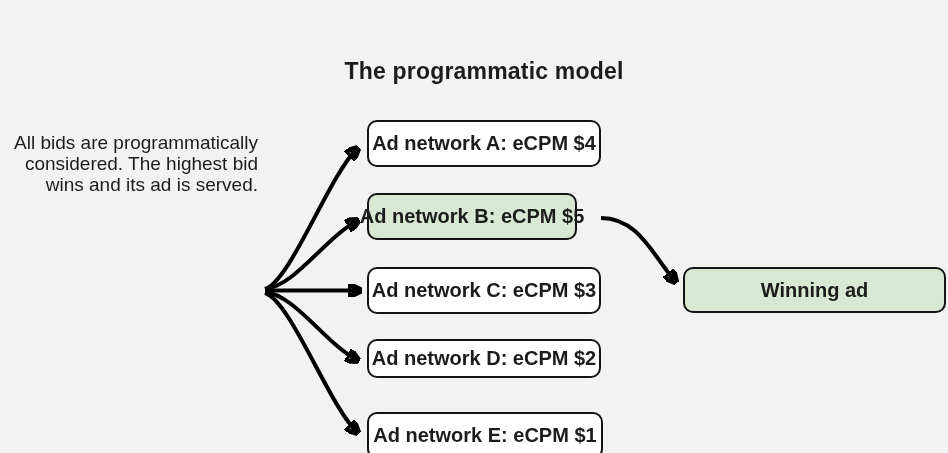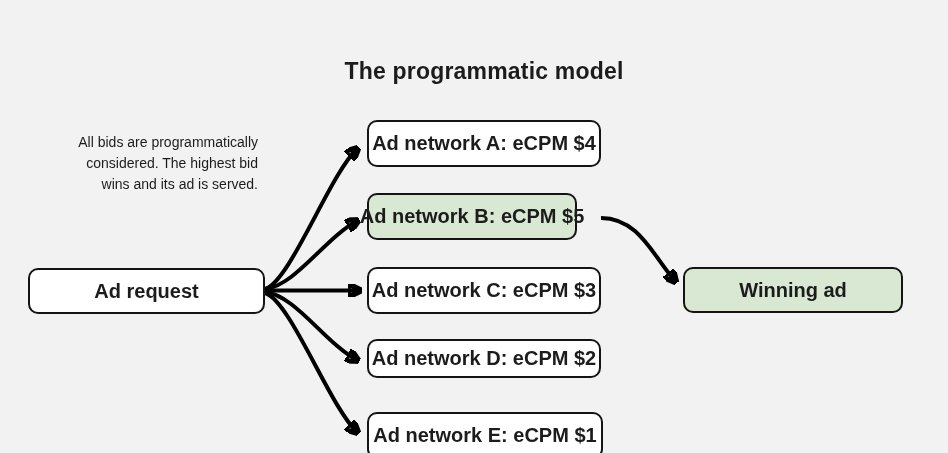--- a/index.html
+++ b/index.html
@@ -30,21 +30,21 @@
     font-weight: bold;
     letter-spacing: 0.2px;
     color: var(--text, #1c1c1c);
   }
   .annotation {
     position: absolute;
     left: 10px;
     top: 90px;
     width: 248px;
     text-align: right;
-    font-size: 14px;
+    font-size: 19px;
     line-height: 21px;
     color: var(--text, #1c1c1c);
   }
   .box {
     position: absolute;
     box-sizing: border-box;
     border: 2px solid var(--border, #141414);
     border-radius: 10px;
     background: var(--box-fill, #ffffff);
     display: flex;
@@ -57,21 +57,21 @@
   }
   .box.highlight {
     background: var(--highlight-fill, #d9e8d2);
   }
   .node-ad-request   { left: 28px;  top: 226px; width: 237px; height: 46px; }
   .node-net-0        { left: 367px; top: 78px;  width: 234px; height: 47px; }
   .node-net-1        { left: 367px; top: 151px; width: 210px; height: 47px; }
   .node-net-2        { left: 367px; top: 225px; width: 234px; height: 47px; }
   .node-net-3        { left: 367px; top: 297px; width: 234px; height: 39px; }
   .node-net-4        { left: 367px; top: 370px; width: 236px; height: 47px; }
-  .node-winning-ad   { left: 683px; top: 225px; width: 220px; height: 46px; }
+  .node-winning-ad   { left: 683px; top: 225px; width: 263px; height: 46px; }
   .edges {
     position: absolute;
     left: 0;
     top: 0;
     pointer-events: none;
   }
   .edges path {
     fill: none;
     stroke: var(--arrow, #000000);
     stroke-width: 4;
@@ -97,23 +97,20 @@
       </marker>
     </defs>
     <path d="M 265 247 C 290 240, 330 132, 357 107" marker-end="url(#arrowhead)"></path>
     <path d="M 265 247 C 295 244, 325 196, 357 179" marker-end="url(#arrowhead)"></path>
     <path d="M 265 248.5 L 359 248.5" marker-end="url(#arrowhead)"></path>
     <path d="M 265 250 C 295 253, 325 301, 357 318" marker-end="url(#arrowhead)"></path>
     <path d="M 265 251 C 290 258, 330 365, 357 390" marker-end="url(#arrowhead)"></path>
     <path d="M 601 176 C 638 176, 652 212, 675 239" marker-end="url(#arrowhead)"></path>
   </svg>
 
-  <div class="box node-ad-request">
-    <span>Ad request</span>
-  </div>
 
   <div class="box node-net-0">
     <span>Ad network A: eCPM $4</span>
   </div>
 
   <div class="box node-net-1 highlight">
     <span>Ad network B: eCPM $5</span>
   </div>
 
   <div class="box node-net-2">

